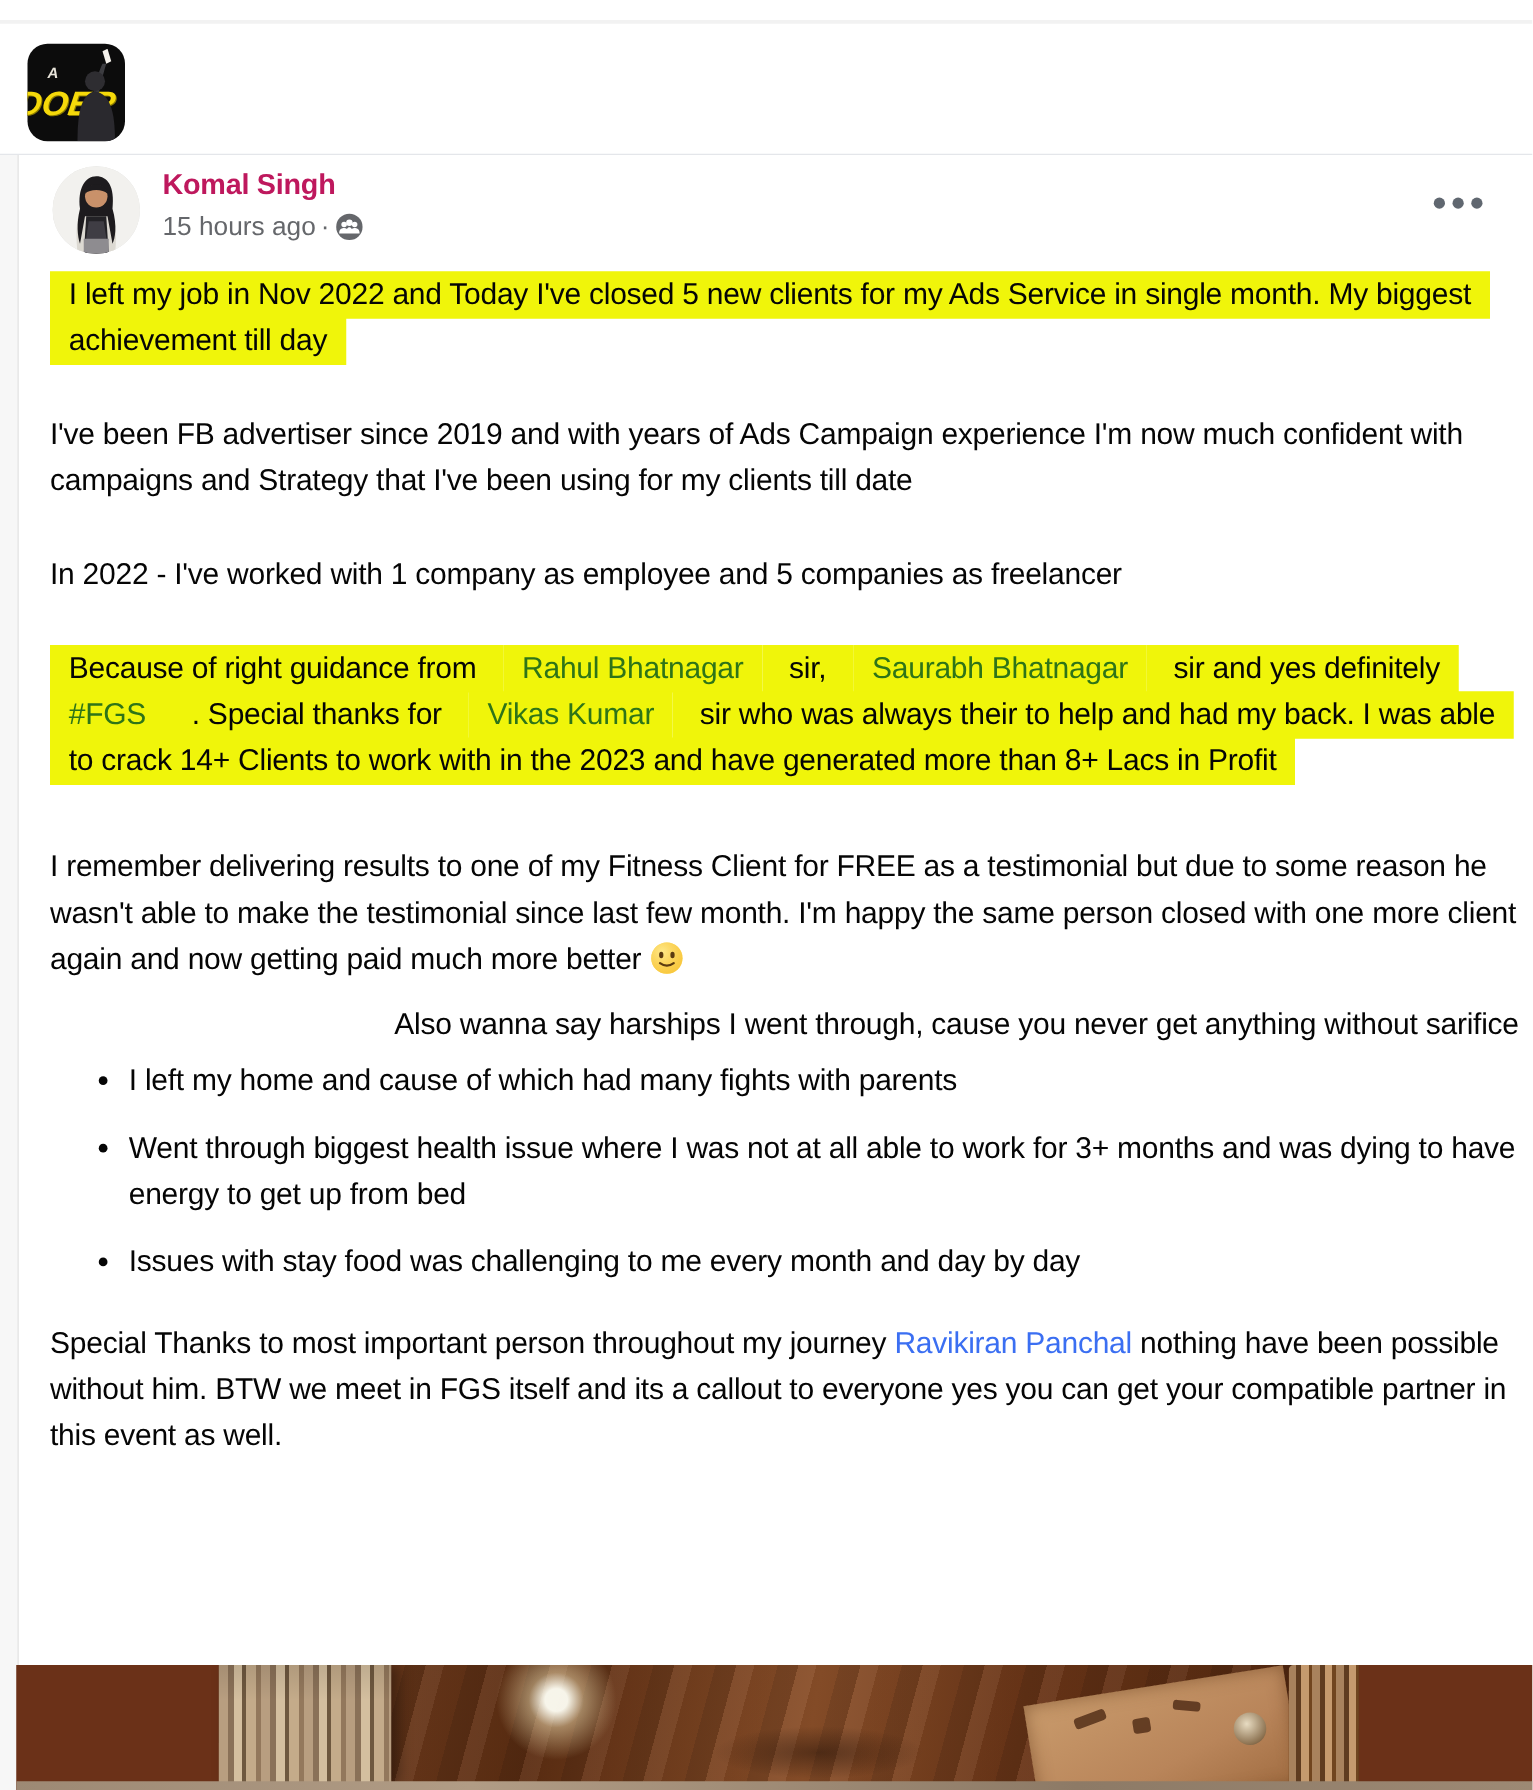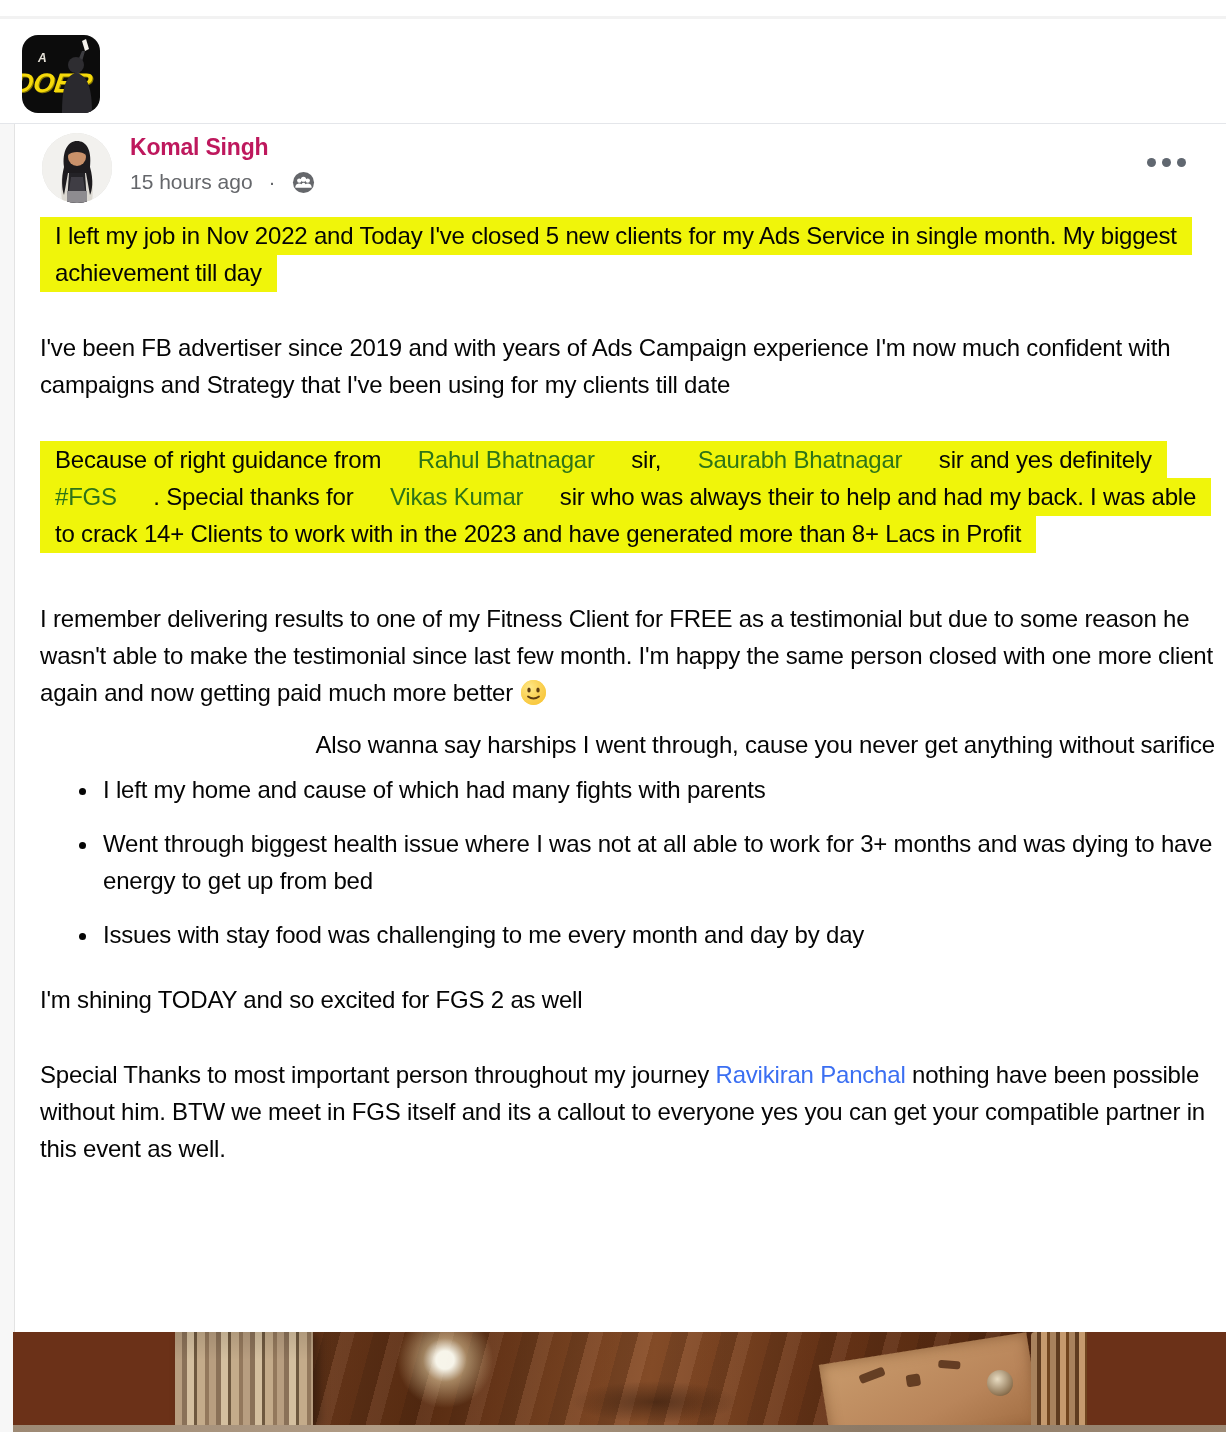--- a/index.html
+++ b/index.html
@@ -58,21 +58,21 @@
     overflow: hidden; cursor: pointer; background: #ececea;
     box-shadow: inset 0 0 0 1px rgba(0,0,0,.06);
   }
   .author-name {
     position: absolute; left: 114px; top: 4px;
     font-size: 23px; font-weight: 700; color: #be185d; cursor: pointer;
     letter-spacing: -0.2px;
   }
   .timestamp-row {
     position: absolute; left: 114px; top: 40px;
-    display: flex; align-items: flex-end; gap: 16px;
+    display: flex; align-items: flex-start; gap: 4px;
     font-size: 21px; color: #65676b;
   }
   .timestamp-row .ts { cursor: pointer; }
   .menu-btn {
     position: absolute; right: 34px; top: 22px;
     display: flex; gap: 6px; align-items: center; cursor: pointer; padding: 6px;
   }
   .menu-btn i { width: 9px; height: 9px; border-radius: 50%; background: #606770; }
 
   
@@ -195,41 +195,41 @@
     <div class="menu-btn">
       <i></i>
         <i></i>
         <i></i>
     </div>
   </div>
 
   <div class="post-body" id="post-body">
       <p class="gap-lg"><span class="hl">I left my job in Nov 2022 and Today I've closed 5 new clients for my Ads Service in single month. My biggest achievement till day</span></p>
       <p class="gap-lg"><span>I've been FB advertiser since 2019 and with years of Ads Campaign experience I'm now much confident with campaigns and Strategy that I've been using for my clients till date</span></p>
+      <p class="gap-lg"><span>In 2022 - I've worked with 1 company as employee and 5 companies as freelancer</span></p>
       <p class="gap-lg"><span class="hl">Because of right guidance from </span><a class="hl green-link">Rahul Bhatnagar</a><span class="hl"> sir, </span><a class="hl green-link">Saurabh Bhatnagar</a><span class="hl"> sir and yes definitely </span><a class="hl green-link">#FGS</a><span class="hl"> . Special thanks for </span><a class="hl green-link">Vikas Kumar</a><span class="hl"> sir who was always their to help and had my back. I was able to crack 14+ Clients to work with in the 2023 and have generated more than 8+ Lacs in Profit</span></p>
       <p class="gap-sm"><span>I remember delivering results to one of my Fitness Client for FREE as a testimonial but due to some reason he wasn't able to make the testimonial since last few month. I'm happy the same person closed with one more client again and now getting paid much more better </span><svg class="emoji-svg" width="27" height="27" viewBox="0 0 27 27">
     <circle cx="13.5" cy="13.5" r="12.5" fill="#fcd53f"></circle>
     <circle cx="13.5" cy="13.5" r="12.5" fill="url(#eg)"></circle>
     <defs>
             <radialGradient id="eg" cx="0.35" cy="0.3" r="0.9">
       <stop offset="0" stop-color="#ffe989"></stop>
               <stop offset="1" stop-color="#f5b82e" stop-opacity="0.55"></stop>
     </radialGradient>
           </defs>
     <ellipse cx="9" cy="11" rx="1.7" ry="2.6" fill="#5c3b10"></ellipse>
     <ellipse cx="18" cy="11" rx="1.7" ry="2.6" fill="#5c3b10"></ellipse>
     <path d="M8 17.5 Q13.5 21.5 19 17.5" stroke="#5c3b10" stroke-width="1.8" fill="none" stroke-linecap="round"></path>
   </svg></p>
       <p class="gap-xs"><span>Also wanna say harships I went through, cause you never get anything without sarifice</span></p>
       <ul>
         <li>I left my home and cause of which had many fights with parents</li>
         <li>Went through biggest health issue where I was not at all able to work for 3+ months and was dying to have energy to get up from bed</li>
         <li>Issues with stay food was challenging to me every month and day by day</li>
       </ul>
-      <p class="gap-lg"><span>I'm shining TODAY and so excited for FGS 2 as well</span></p>
       <p><span>Special Thanks to most important person throughout my journey </span><a class="blue-link">Ravikiran Panchal</a><span> nothing have been possible without him. BTW we meet in FGS itself and its a callout to everyone yes you can get your compatible partner in this event as well.</span></p>
     </div>
 
   <div class="attachment">
     <div class="photo">
       <div class="column-left"></div>
       <div class="panel">
           <i></i>
           <i></i>
           <i></i>

